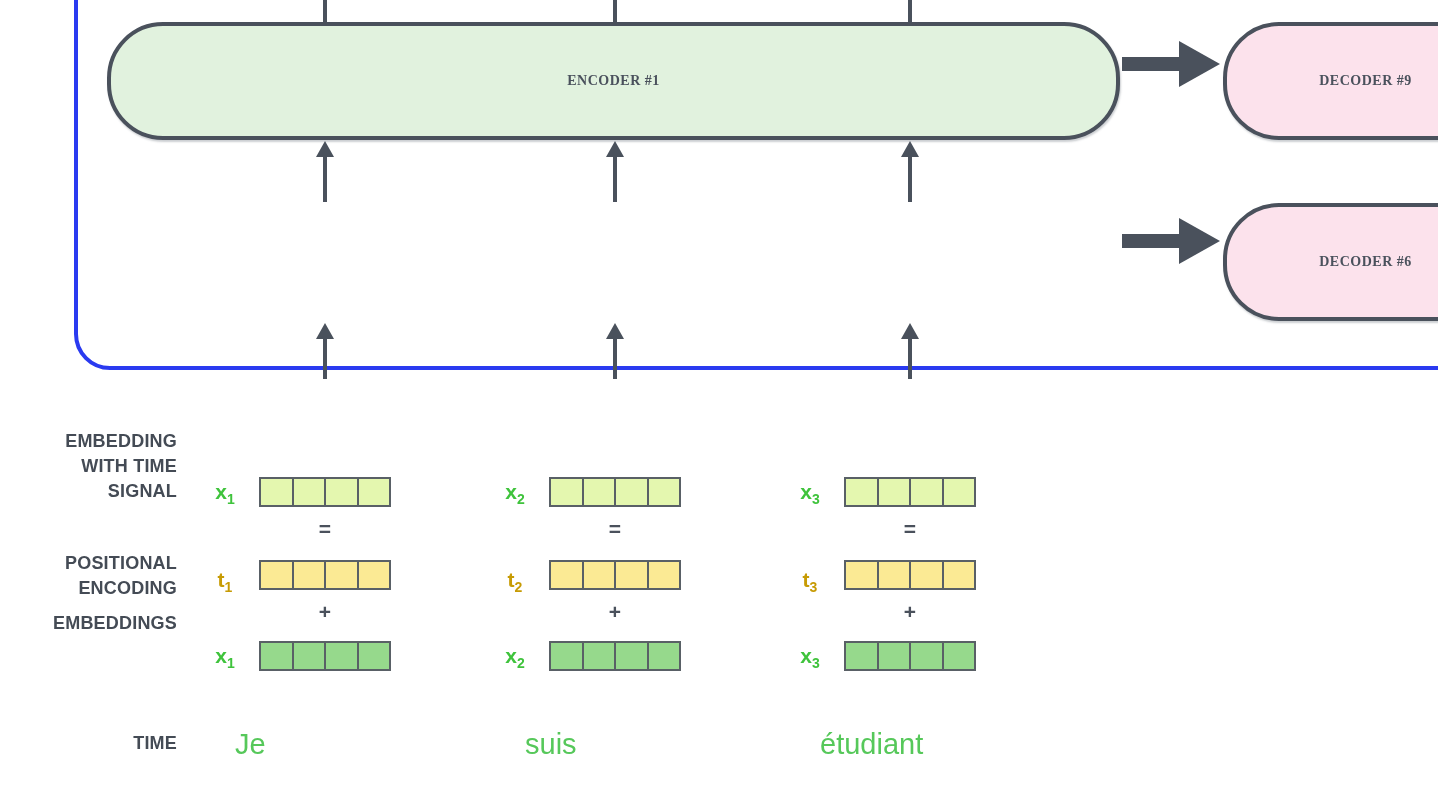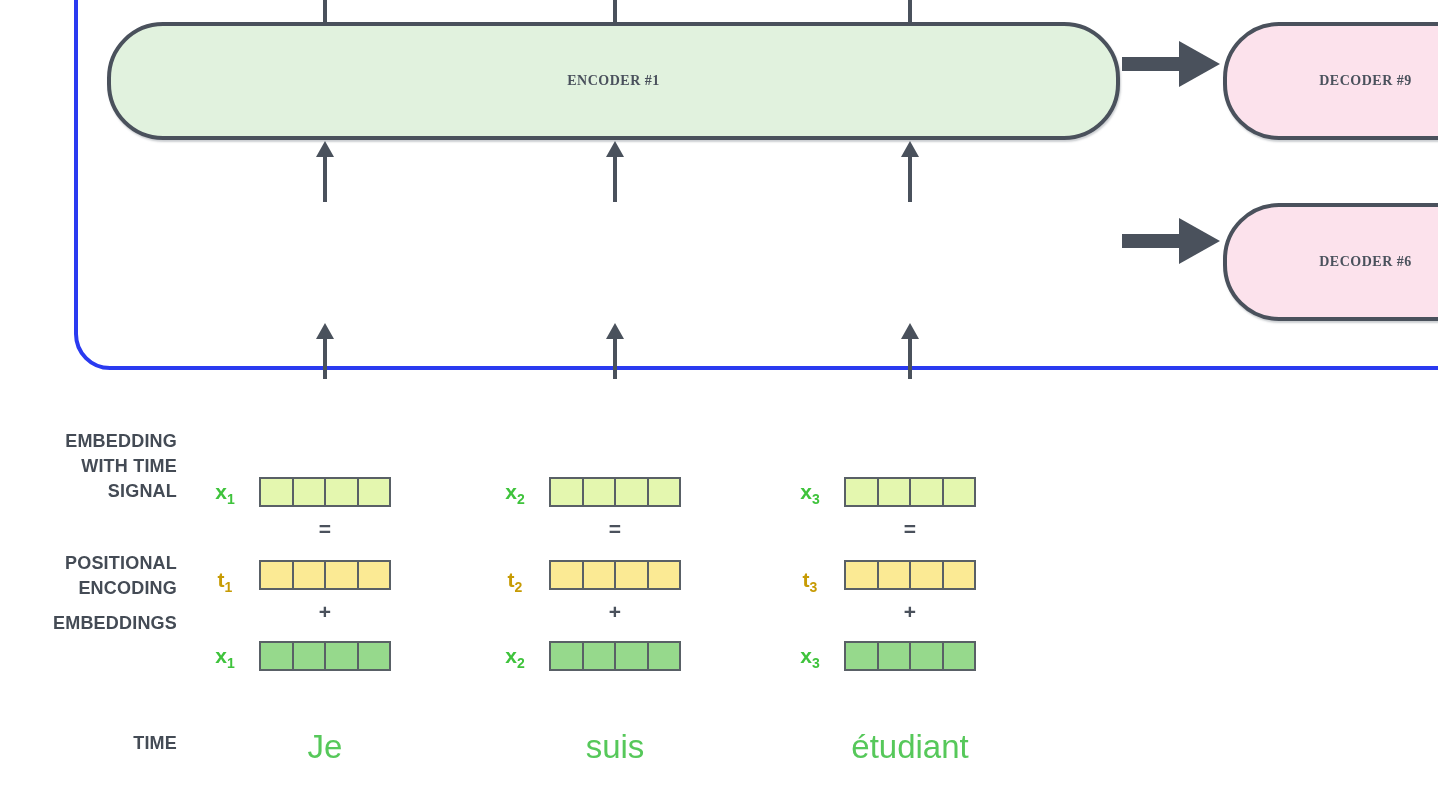--- a/index.html
+++ b/index.html
@@ -104,22 +104,22 @@
   .emb-label{top:641px;color:var(--x_green,#3fc33c);}
 
   .op{
     position:absolute;left:-20px;width:40px;text-align:center;
     font-size:21px;font-weight:600;color:var(--slate,#4a515c);
   }
   .op-eq{top:517px;}
   .op-plus{top:600px;}
 
   .word{
-    position:absolute;left:-90px;width:180px;text-align:center;
-    top:728px;font-size:33px;color:var(--word_green,#56c85a);
+    position:absolute;left:-90px;width:180px;text-align:left;
+    top:728px;font-size:29px;color:var(--word_green,#56c85a);
   }
 </style>
 </head>
 <body>
 
 <div class="stage">
 
   <div class="blue-boundary"></div>
 
   <div class="block encoder row-top">

